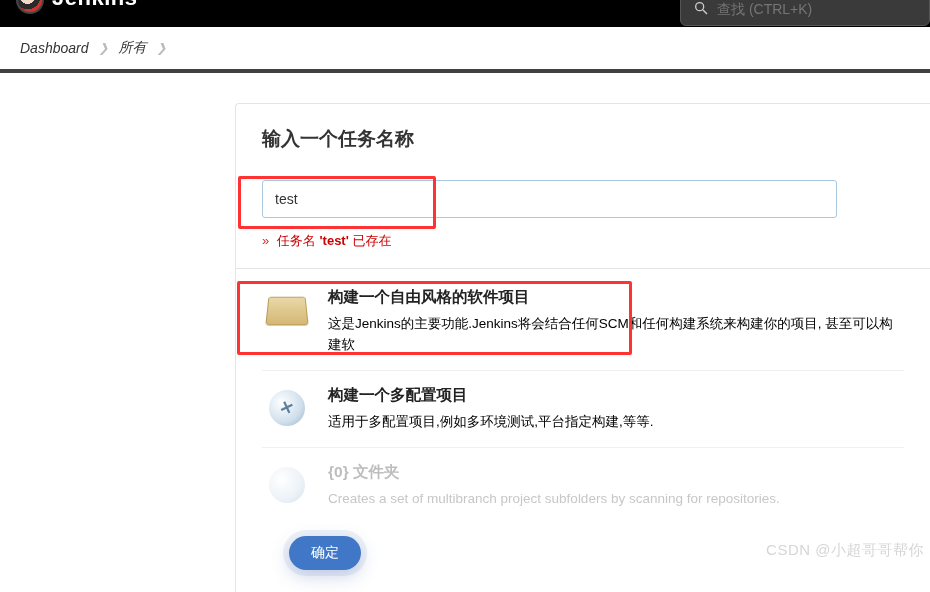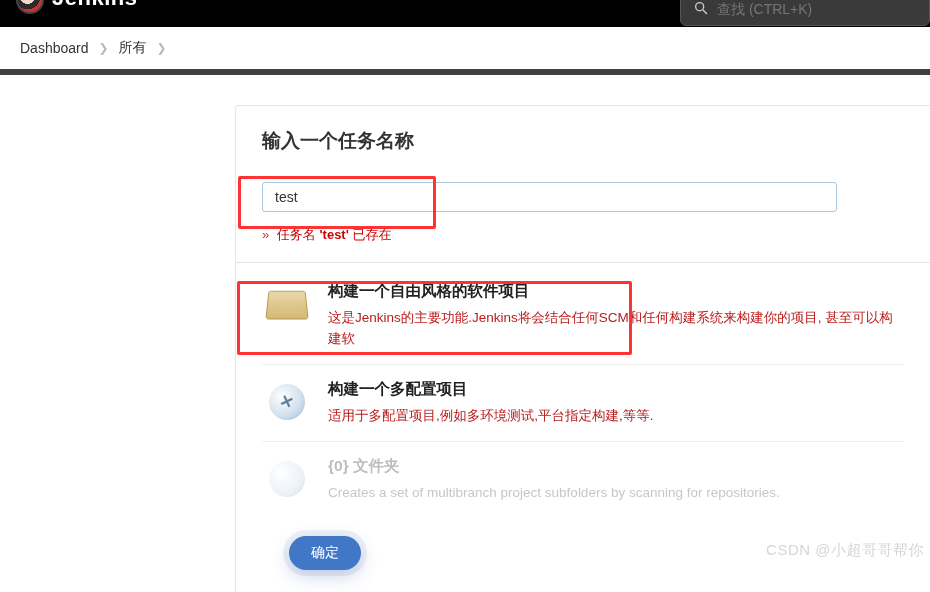--- a/index.html
+++ b/index.html
@@ -58,42 +58,43 @@
   .searchbox svg { width: 16px; height: 16px; stroke: #ccc; }
   .searchbox input {
     background: transparent; border: none; outline: none;
     color: #f0abfc; font-size: 14px; width: 100%;
   }
   .breadcrumbs {
     display: flex; align-items: center; gap: 10px;
     padding: 12px 20px;
     font-size: 14px;
     color: #555;
-    border-bottom: 6px solid #404040;
+    border-bottom: 4px solid #404040;
+    font-style: italic;
   }
   .chev { color: #bbb; font-size: 12px; }
   .crumb { color: #333; cursor: pointer; }
 
   .page {
     padding: 30px 0 0 235px;
   }
   .panel {
     border: 1px solid #e5e5e5;
     border-radius: 4px 0 0 0;
     padding: 22px 26px 0 26px;
     min-height: 520px;
     border-right: none;
     border-bottom: none;
   }
   .page-title {
     font-size: 19px; font-weight: 700; margin-bottom: 28px;
   }
   .name-input {
     width: 575px;
-    height: 30px;
+    height: 38px;
     border: 1px solid #a9c7df;
     border-radius: 3px;
     padding: 0 12px;
     font-size: 14px;
     color: #333;
     outline: none;
   }
   .error-line {
     color: #c00;
     font-size: 13px;
@@ -119,21 +120,21 @@
     border-radius: 50%;
     display: flex; align-items: center; justify-content: center;
     position: relative;
   }
   .type-text { flex: 1; min-width: 0; }
   .type-title {
     font-size: 15.5px; font-weight: 700; color: #222;
     margin-bottom: 6px;
   }
   .type-desc {
-    font-size: 13.5px; color: #b91c1c; line-height: 1.55;
+    font-size: 13.5px; color: #000000; line-height: 1.55;
     white-space: normal;
   }
   .faded .type-title { color: #bdbdbd; }
   .faded .type-desc  { color: #c7c7c7; }
   .faded .type-icon  { opacity: .4; }
 
   
   .ic-box {
     background: linear-gradient(#e9d9a9,#d5b876);
     width: 40px; height: 30px;

